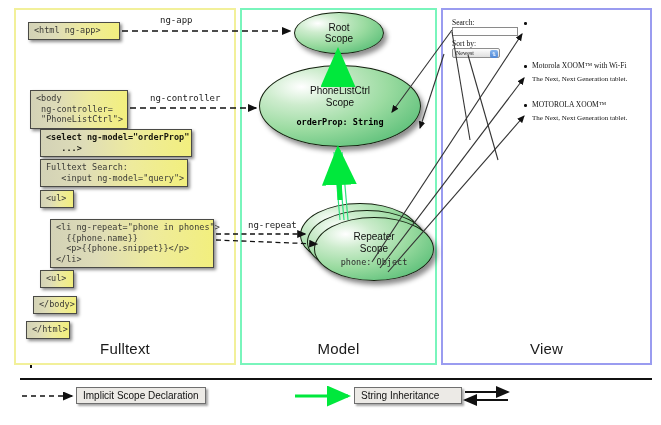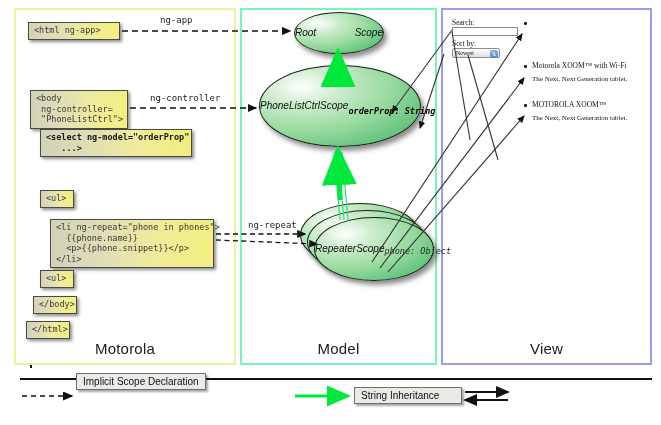--- a/index.html
+++ b/index.html
@@ -29,22 +29,22 @@
            white-space:pre;
            background:linear-gradient(90deg,#d3d2b6 0%,#dedcb8 28%,#eeeb9d 62%,#f2ef7e 100%);
            box-shadow:2px 2px 3px rgba(0,0,0,.45);}
   .codebox.bold{font-weight:bold;color:#16160f;}
 
   
   .ellipse{position:absolute;border-radius:50%;
            border:1.5px solid #14210f;
            background:radial-gradient(ellipse at 26% 26%, #ffffff 0%, #cdeccd 22%, #9adba0 52%, #64c37e 80%, #49b070 100%);
            box-shadow:3px 4px 5px rgba(0,0,0,.45);
-           display:flex;align-items:center;justify-content:space-between;
-           text-align:center;font-style:italic;}
+           display:flex;flex-direction:column;align-items:center;justify-content:center;
+           text-align:center;}
   .ell-title{font-size:10px;color:#101010;line-height:11.5px;}
   .ell-props{font-family:"DejaVu Sans Mono","Liberation Mono",monospace;
              font-size:8.5px;line-height:10px;color:#2b2b2b;margin-top:3px;white-space:pre;}
 
   .stackghost{position:absolute;border-radius:50%;border:1.5px solid #14210f;
               background:radial-gradient(ellipse at 26% 26%, #ffffff 0%, #cdeccd 22%, #9adba0 52%, #64c37e 80%, #49b070 100%);
               box-shadow:3px 4px 5px rgba(0,0,0,.4);}
 
   
   .v-label{position:absolute;font-family:"Liberation Serif",serif;font-size:7.5px;color:#111;}
@@ -73,38 +73,40 @@
 </style>
 </head>
 <body>
 
 <div id="stage">
 
   <div class="edge-left"></div>
   <div class="edge-bottom"></div>
 
   <div class="panel template">
-    <div class="panel-title">Motorola</div>
+    <div class="panel-title">Fulltext</div>
   </div>
   <div class="panel model">
     <div class="panel-title">Model</div>
   </div>
   <div class="panel view">
     <div class="panel-title">View</div>
   </div>
 
   <div class="codebox" style="left:28px;top:22px;width:92px;">&lt;html ng-app&gt;</div>
 
   <div class="codebox" style="left:30px;top:90px;width:98px;">&lt;body
  ng-controller=
  "PhoneListCtrl"&gt;</div>
 
   <div class="codebox bold" style="left:40px;top:129px;width:152px;">&lt;select ng-model="orderProp"
    ...&gt;</div>
 
+  <div class="codebox" style="left:40px;top:159px;width:148px;">Fulltext Search:
+   &lt;input ng-model="query"&gt;</div>
 
   <div class="codebox" style="left:40px;top:190px;width:34px;">&lt;ul&gt;</div>
 
   <div class="codebox" style="left:50px;top:219px;width:164px;">&lt;li ng-repeat="phone in phones"&gt;
   {{phone.name}}
   &lt;p&gt;{{phone.snippet}}&lt;/p&gt;
 &lt;/li&gt;</div>
 
   <div class="codebox" style="left:40px;top:270px;width:34px;">&lt;ul&gt;</div>
 
@@ -194,16 +196,16 @@
     <line x1="498" y1="160" x2="468" y2="55" stroke="#333" stroke-width="1.1"></line>
 
     <line x1="22" y1="396" x2="72" y2="396" stroke="#111" stroke-width="1.5" stroke-dasharray="5,4" marker-end="url(#ar-black)"></line>
     <line x1="295" y1="396" x2="348" y2="396" stroke="#00e83c" stroke-width="3" marker-end="url(#ar-green)"></line>
     <g>
       <line x1="465" y1="392" x2="508" y2="392" stroke="#111" stroke-width="2" marker-end="url(#ar-black)"></line>
       <line x1="508" y1="400" x2="465" y2="400" stroke="#111" stroke-width="2" marker-end="url(#ar-black)"></line>
     </g>
   </svg>
 
-  <div class="legend-box" style="left:76px;top:373px;width:130px;">Implicit Scope Declaration</div>
+  <div class="legend-box" style="left:76px;top:387px;width:130px;">Implicit Scope Declaration</div>
   <div class="legend-box" style="left:354px;top:387px;width:108px;">String Inheritance</div>
 
 </div>
 
 </body></html>

